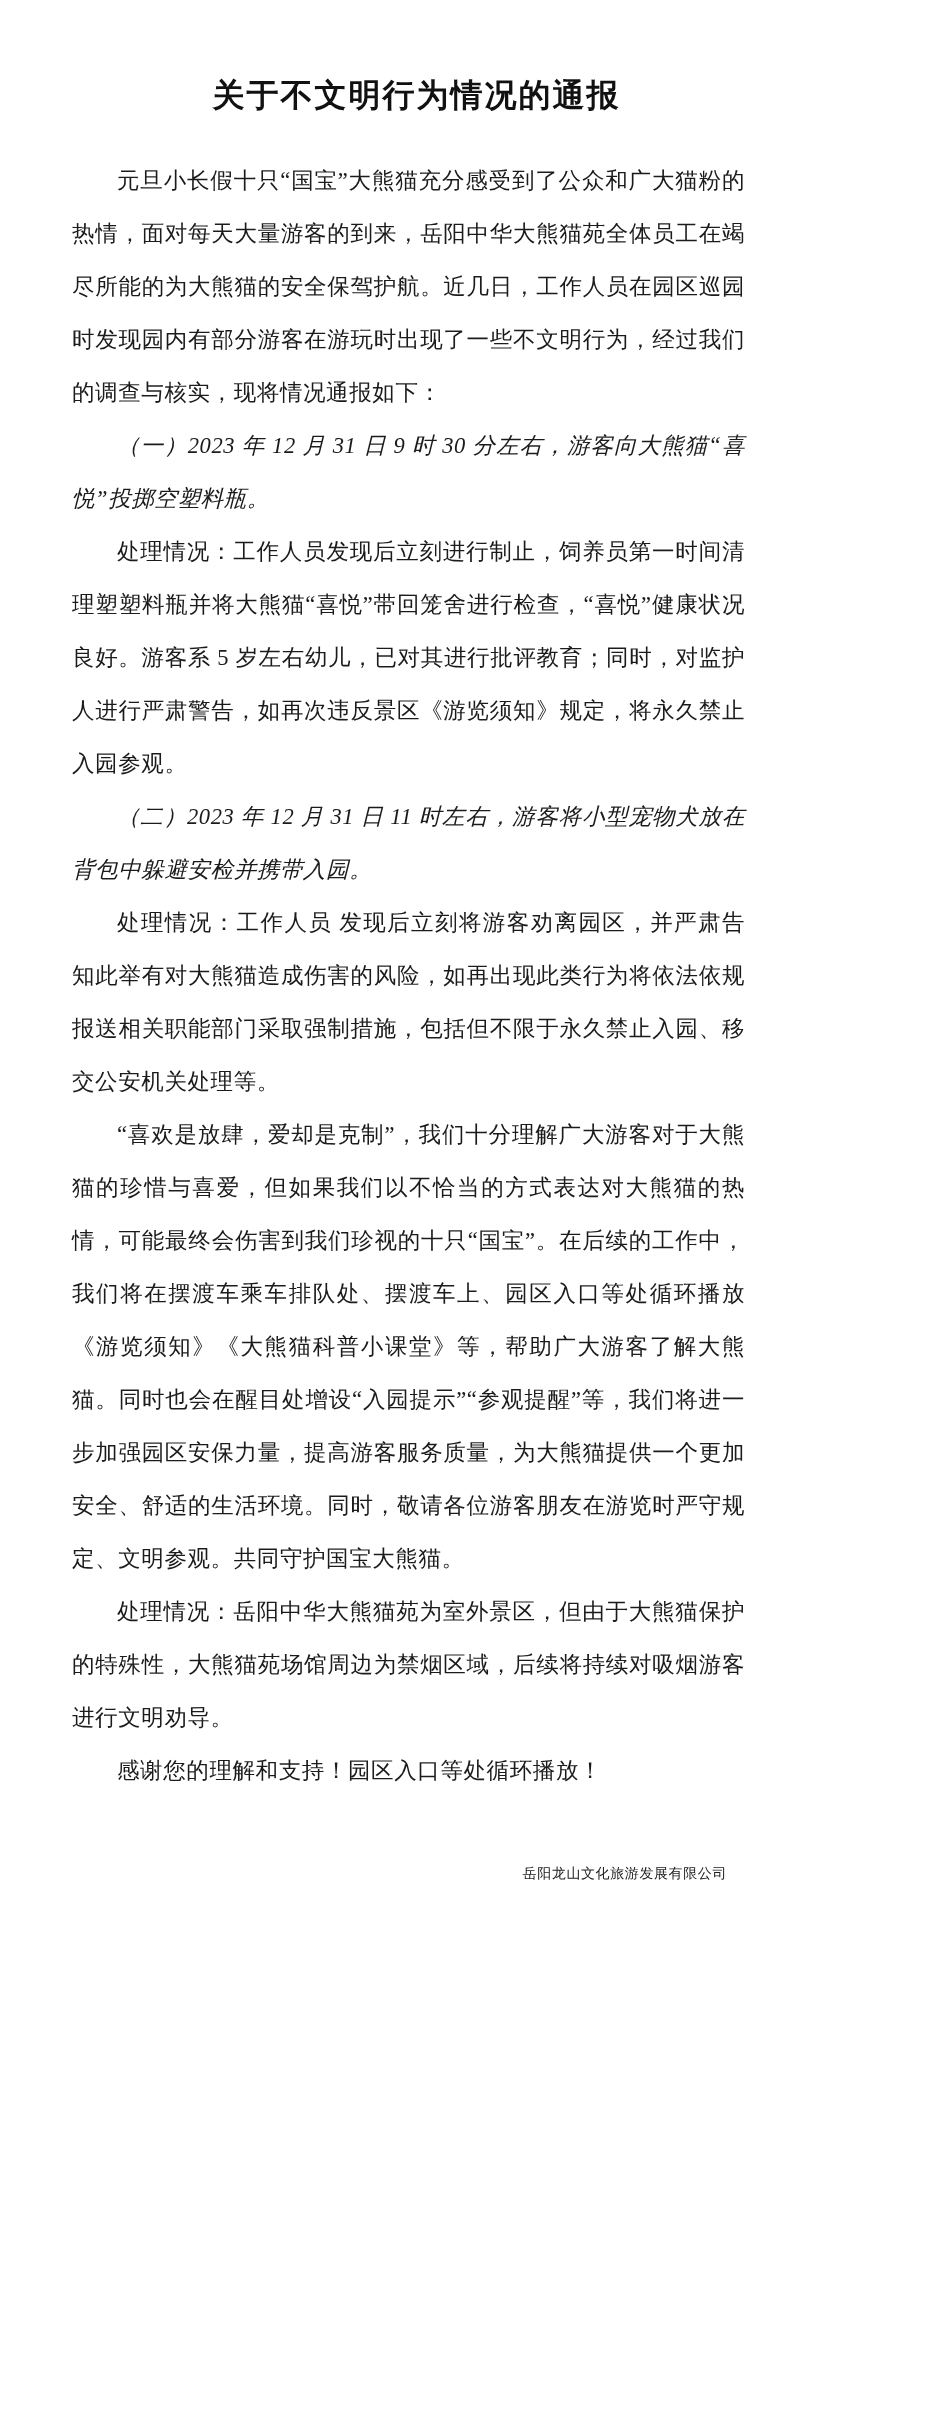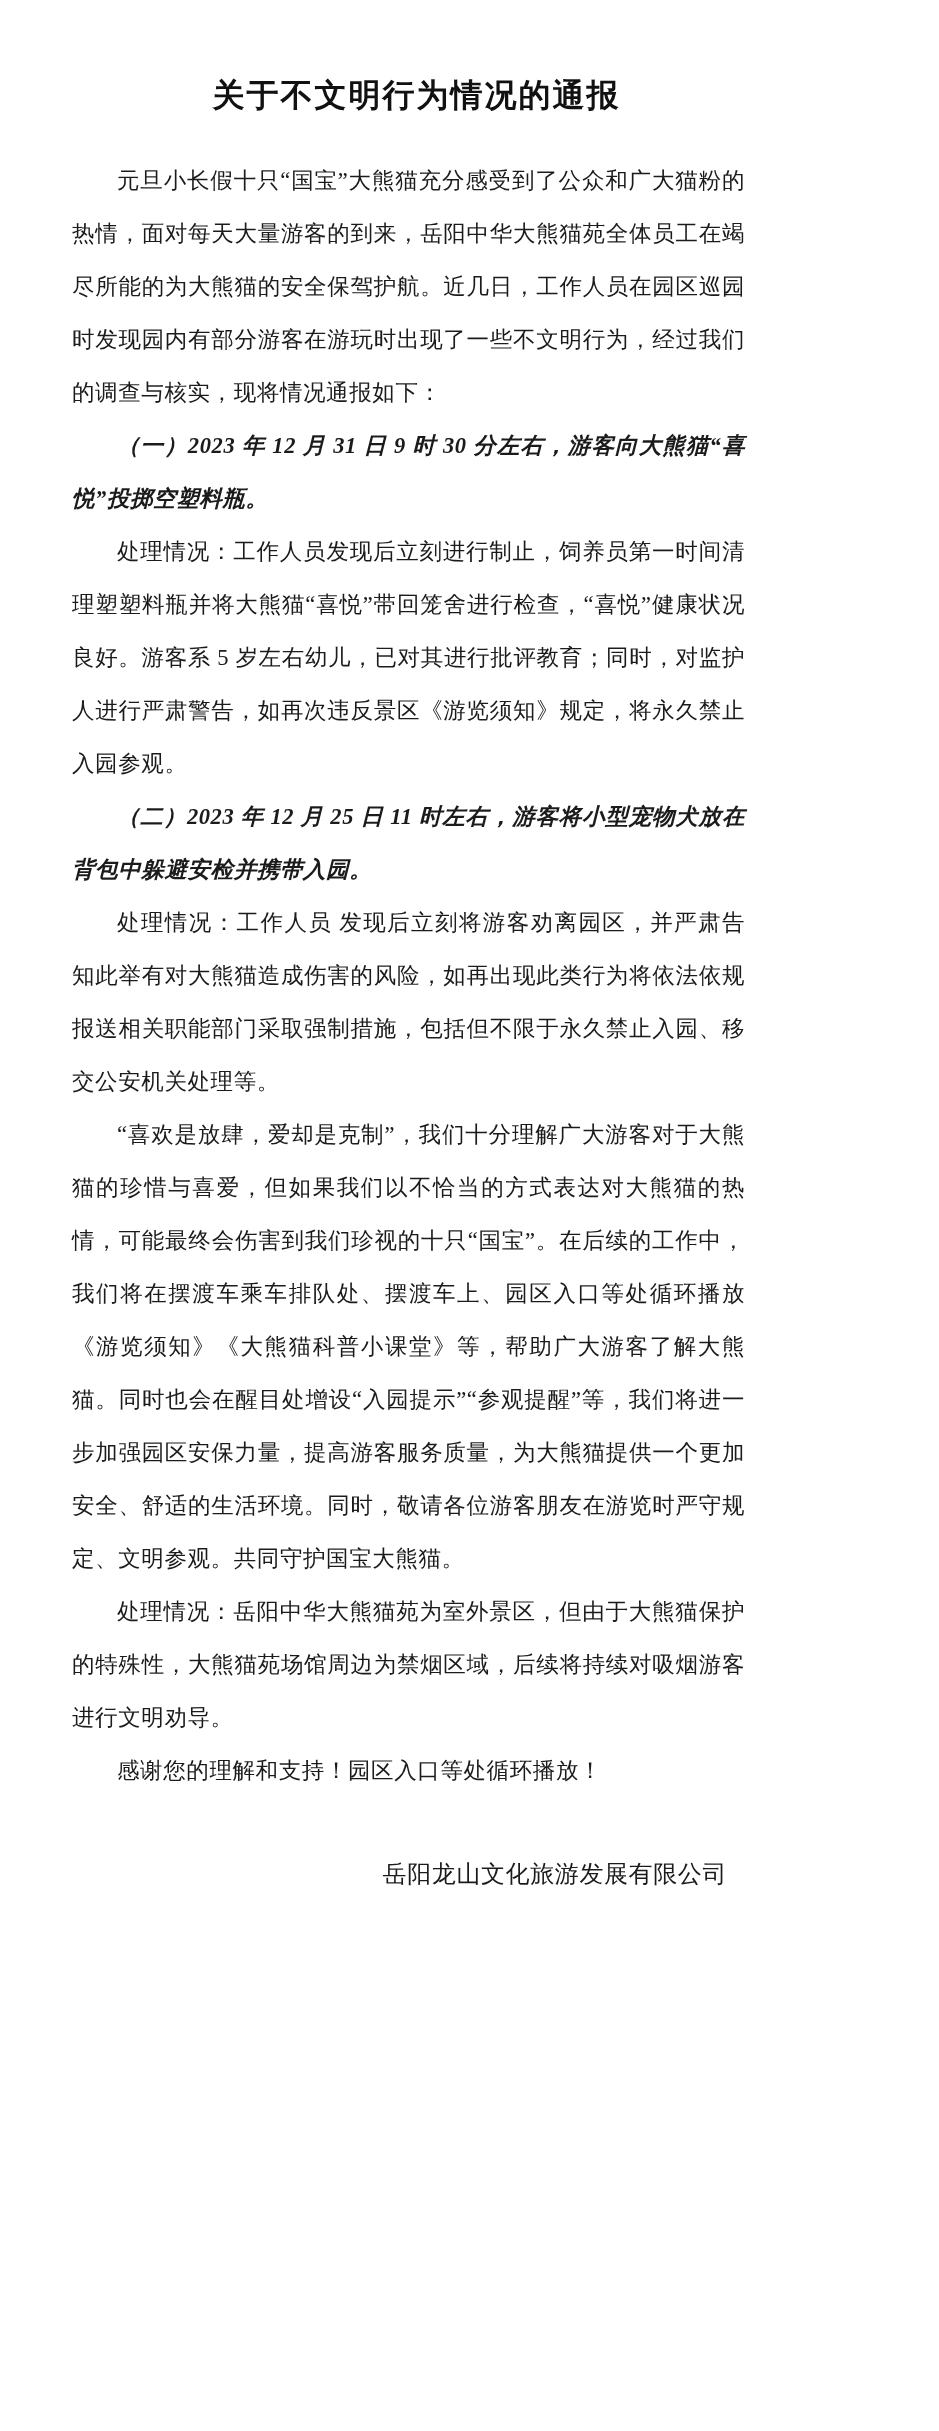--- a/index.html
+++ b/index.html
@@ -34,26 +34,26 @@
     text-align: justify;
     text-justify: inter-ideograph;
     letter-spacing: 0.6px;
     color: #1b1b1b;
   }
   .para {
     margin: 0 16px 0 0;
     text-indent: 2em;
   }
   .para.bold-italic {
-    font-weight: bold;
+    font-weight: normal;
     font-style: italic;
   }
   .sig-block {
     margin-top: 52px;
-    font-size: 24px;
+    font-size: 14px;
     line-height: 50px;
     text-align: right;
     letter-spacing: 0.6px;
     color: #1b1b1b;
   }
   .sig-company {
     padding-right: 34px;
   }
   .sig-date {
     padding-right: 34px;
@@ -63,21 +63,21 @@
 <body>
 
 <div class="page">
 
   <h1 class="doc-title">关于不文明行为情况的通报</h1>
 
   <div class="body-text">
     <p class="para">元旦小长假十只“国宝”大熊猫充分感受到了公众和广大猫粉的热情，面对每天大量游客的到来，岳阳中华大熊猫苑全体员工在竭尽所能的为大熊猫的安全保驾护航。近几日，工作人员在园区巡园时发现园内有部分游客在游玩时出现了一些不文明行为，经过我们的调查与核实，现将情况通报如下：</p>
     <p class="para bold-italic">（一）2023 年 12 月 31 日 9 时 30 分左右，游客向大熊猫“喜悦”投掷空塑料瓶。</p>
     <p class="para">处理情况：工作人员发现后立刻进行制止，饲养员第一时间清理塑塑料瓶并将大熊猫“喜悦”带回笼舍进行检查，“喜悦”健康状况良好。游客系 5 岁左右幼儿，已对其进行批评教育；同时，对监护人进行严肃警告，如再次违反景区《游览须知》规定，将永久禁止入园参观。</p>
-    <p class="para bold-italic">（二）2023 年 12 月 25 日 11 时左右，游客将小型宠物犬放在背包中躲避安检并携带入园。</p>
+    <p class="para bold-italic">（二）2023 年 12 月 31 日 11 时左右，游客将小型宠物犬放在背包中躲避安检并携带入园。</p>
     <p class="para">处理情况：工作人员 发现后立刻将游客劝离园区，并严肃告知此举有对大熊猫造成伤害的风险，如再出现此类行为将依法依规报送相关职能部门采取强制措施，包括但不限于永久禁止入园、移交公安机关处理等。</p>
     <p class="para">“喜欢是放肆，爱却是克制”，我们十分理解广大游客对于大熊猫的珍惜与喜爱，但如果我们以不恰当的方式表达对大熊猫的热情，可能最终会伤害到我们珍视的十只“国宝”。在后续的工作中，我们将在摆渡车乘车排队处、摆渡车上、园区入口等处循环播放《游览须知》《大熊猫科普小课堂》等，帮助广大游客了解大熊猫。同时也会在醒目处增设“入园提示”“参观提醒”等，我们将进一步加强园区安保力量，提高游客服务质量，为大熊猫提供一个更加安全、舒适的生活环境。同时，敬请各位游客朋友在游览时严守规定、文明参观。共同守护国宝大熊猫。</p>
     <p class="para">处理情况：岳阳中华大熊猫苑为室外景区，但由于大熊猫保护的特殊性，大熊猫苑场馆周边为禁烟区域，后续将持续对吸烟游客进行文明劝导。</p>
     <p class="para">感谢您的理解和支持！园区入口等处循环播放！</p>
   </div>
 
   <div class="sig-block">
     <div class="sig-company">岳阳龙山文化旅游发展有限公司</div>
   </div>
 

